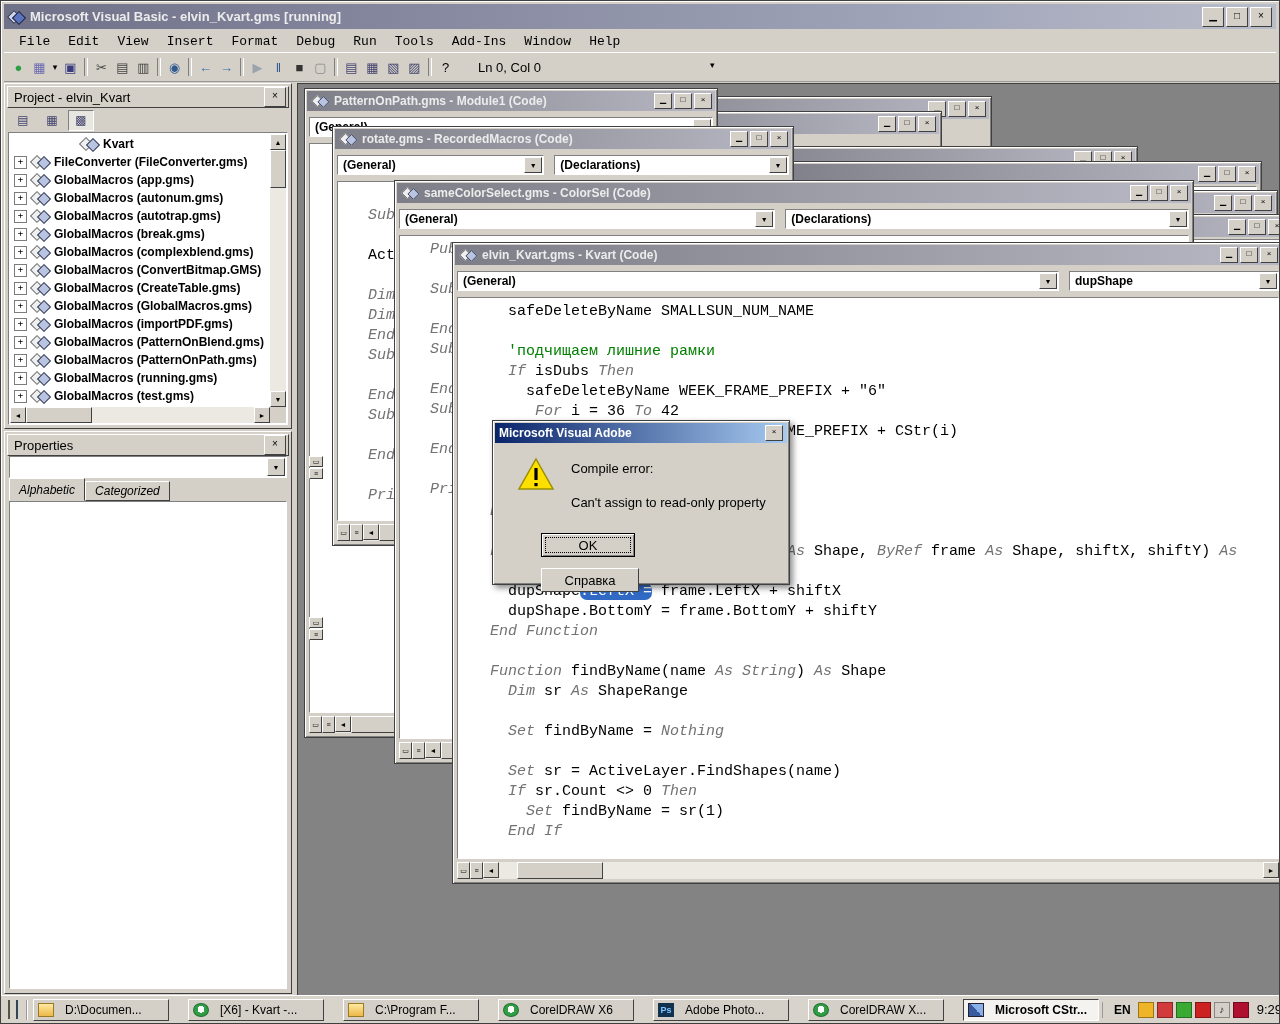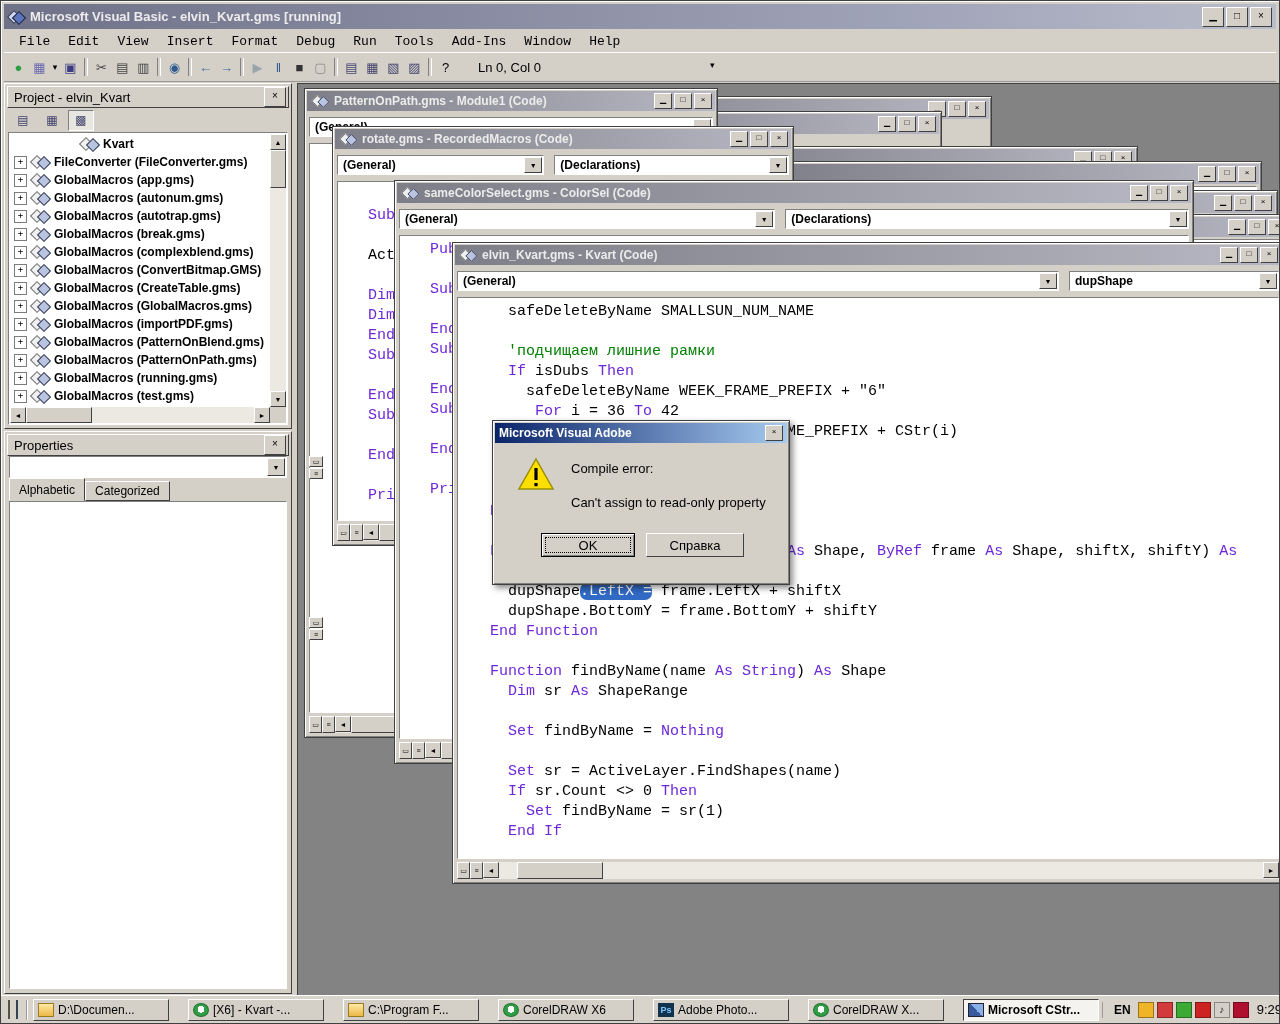--- a/index.html
+++ b/index.html
@@ -66,21 +66,21 @@
   
   #props-panel{position:absolute;left:3px;top:430px;width:288px;height:563px;background:#d4d0c8;
                border:1px solid;border-color:#fff #404040 #404040 #fff;box-sizing:border-box;}
   #props-combo{position:absolute;left:4px;right:4px;top:24px;height:20px;background:#fff;
                border:1px solid;border-color:#808080 #fff #fff #808080;}
   .combo-btn{position:absolute;right:1px;top:1px;bottom:1px;width:16px;background:#d4d0c8;
              border:1px solid;border-color:#fff #404040 #404040 #fff;font-size:7px;
              display:flex;align-items:center;justify-content:center;}
   #props-tabs{position:absolute;left:4px;top:48px;height:21px;display:flex;align-items:flex-end;}
   .tab{height:18px;padding:0 9px;display:flex;align-items:center;background:#d4d0c8;font-size:12px;
-       border:1px solid;border-color:#fff #404040 #404040 #fff;}
+       border:1px solid;border-color:#fff #404040 #404040 #fff;font-style:italic;}
   .tab.active{height:21px;border-bottom-color:#d4d0c8;}
   #props-body{position:absolute;left:4px;right:4px;top:69px;bottom:4px;background:#fff;
               border:1px solid;border-color:#808080 #fff #fff #808080;}
 
   
   #mdi{position:absolute;left:296px;top:82px;width:984px;height:914px;background:#838383;overflow:hidden;
        border-left:1px solid #404040;border-top:1px solid #404040;}
   .cwin{position:absolute;background:#d4d0c8;border:1px solid #404040;box-sizing:border-box;
         box-shadow:inset 1px 1px 0 #fff,inset -1px -1px 0 #808080;}
   .ctitle{position:absolute;left:2px;right:2px;top:2px;height:20px;display:flex;align-items:center;gap:4px;
@@ -99,55 +99,55 @@
   .viewbtn{width:13px;background:#d4d0c8;border:1px solid;border-color:#fff #404040 #404040 #fff;
            font-size:7px;display:flex;align-items:center;justify-content:center;box-sizing:border-box;}
   .deco{position:absolute;display:flex;flex-direction:column;gap:1px;}
   .deco .viewbtn{width:14px;height:11px;}
   .bgcombo{position:absolute;left:4px;right:4px;top:24px;height:20px;background:#fff;
            border:1px solid;border-color:#808080 #fff #fff #808080;}
 
   
   .codepre{margin:0;font:15px/20px "Liberation Mono","DejaVu Sans Mono",monospace;white-space:pre;}
   .cl{height:20px;}
-  .tok-k{color:#6d28d9;}
+  .tok-k{color:#737373;font-style:italic;}
   .tok-n{color:#000000;}
   .tok-c{color:#008000;}
   .tok-s{color:#000000;}
   .tok-sel{background:#316ac5;color:#ffffff;border-radius:7px;}
 
   
   #dialog{position:absolute;left:194px;top:336px;width:296px;height:163px;background:#d4d0c8;
           border:1px solid #404040;box-shadow:inset 1px 1px 0 #fff,inset -1px -1px 0 #808080,3px 3px 6px rgba(0,0,0,.45);}
   .dtitle{position:absolute;left:2px;right:2px;top:2px;height:20px;display:flex;align-items:center;
           padding:0 4px;background:linear-gradient(90deg,#0a246a,#a6caf0);color:#fff;font-weight:bold;font-size:12px;}
   .dtitle .winbtn{margin-left:auto;width:16px;height:14px;font-size:8px;line-height:12px;}
   .dline1{position:absolute;left:78px;top:40px;}
   .dline2{position:absolute;left:78px;top:74px;}
   .warnicon{position:absolute;left:24px;top:36px;}
-  .dbuttons{position:absolute;left:48px;top:112px;display:flex;gap:11px;}
+  .dbuttons{position:absolute;left:48px;top:112px;display:flex;gap:11px;flex-direction:column;}
   .dbtn{width:94px;height:24px;background:#d4d0c8;border:1px solid;border-color:#fff #404040 #404040 #fff;
         font-family:"Liberation Sans","DejaVu Sans",sans-serif;font-size:13px;position:relative;
         display:flex;align-items:center;justify-content:center;padding:0;}
   .dbtn.default{border:1px solid #000;box-shadow:inset 1px 1px 0 #fff,inset -1px -1px 0 #808080;}
   .focusrect{position:absolute;inset:3px;border:1px dotted #000;}
 
   
   #taskbar{position:absolute;left:0;right:0;bottom:0;height:28px;background:#d8d4cc;border-top:1px solid #fff;
            display:flex;align-items:center;padding:0 4px;box-sizing:border-box;}
   .ql-icon{width:17px;height:17px;margin:0 3px;display:inline-block;}
   #ql1{background:linear-gradient(180deg,#9a8a7a 30%,#6a5a4a 32%,#b0a090);border:1px solid #554;}
   #ql2{background:linear-gradient(135deg,#4a6a9a 50%,#88a8d8 52%);border:1px solid #345;}
   .tb-divider{width:2px;height:20px;margin:0 5px;border-left:1px solid #999;border-right:1px solid #fff;}
   #taskbuttons{display:flex;align-items:center;gap:16px;}
   .taskbtn{height:22px;flex:0 0 136px;width:136px;display:flex;align-items:center;padding:0 4px;margin-right:3px;
            background:#d4d0c8;border:1px solid;border-color:#fff #404040 #404040 #fff;
            font-size:12px;white-space:nowrap;overflow:hidden;box-sizing:border-box;}
   .taskbtn.active{background:#f4f3ef;border-color:#404040 #fff #fff #404040;font-weight:bold;}
-  .tbi{width:16px;height:14px;flex:0 0 16px;margin-right:4px;display:inline-flex;align-items:center;justify-content:center;box-sizing:border-box;}
+  .tbi{width:16px;height:14px;flex:0 0 16px;margin-right:11px;display:inline-flex;align-items:center;justify-content:center;box-sizing:border-box;}
   .tbi-folder{background:linear-gradient(#ffe9a0,#ecb84a);border:1px solid #9a7a24;}
   .tbi-corel{border-radius:50%;background:radial-gradient(circle at 50% 45%,#ffffff 34%,#2f9e44 36%);border:1px solid #1e7030;}
   .tbi-photoshop{background:#10324e;color:#7fc4ff;font-size:9px;font-weight:bold;}
   .tbi-vb{background:linear-gradient(45deg,#3a5a9f 50%,#8ab0e8 50%);border:1px solid #223;}
   .tblabel{overflow:hidden;white-space:nowrap;}
   #tray{margin-left:auto;display:flex;align-items:center;gap:4px;padding-left:8px;border-left:1px solid #999;}
   #lang{font-weight:bold;font-size:12px;padding:1px 3px;}
   #tray-icons{display:inline-flex;gap:3px;}
   .tray-ic{width:16px;height:16px;display:inline-flex;align-items:center;justify-content:center;
            font-size:10px;border:1px solid rgba(0,0,0,.35);box-sizing:border-box;color:#222;}

